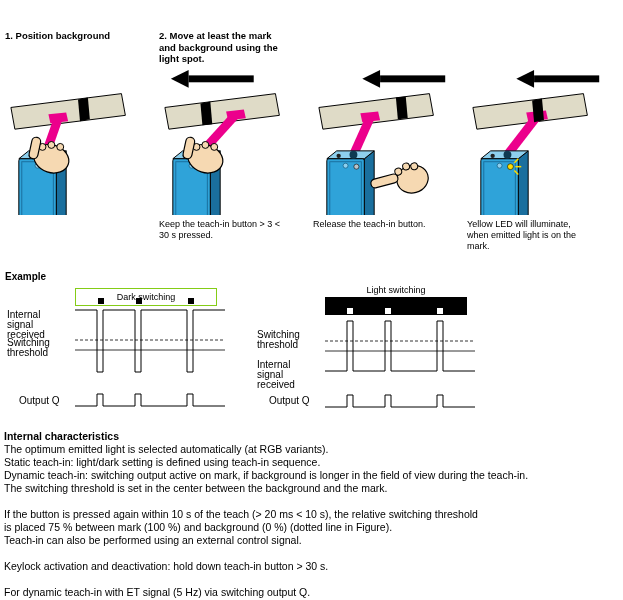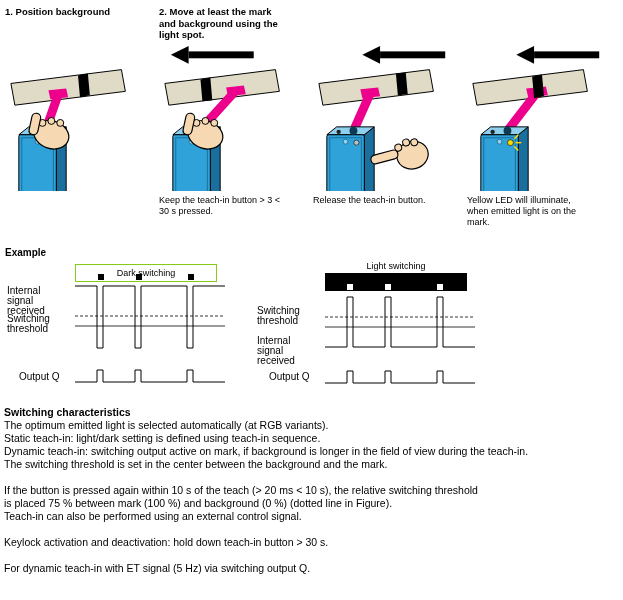--- a/index.html
+++ b/index.html
@@ -2,21 +2,21 @@
 <html><head>
 <meta charset="utf-8">
 <style>
   html,body{margin:0;padding:0;background:#fff;}
   body{font-family:"Liberation Sans", sans-serif;color:#000;}
   .page{position:relative;width:623px;height:600px;background:#fff;overflow:hidden;}
 
   
   .steps{display:flex;padding:6px 0 0 5px;}
   .step{width:154px;flex:0 0 154px;}
-  .step-heading{font-weight:bold;font-size:9.5px;line-height:11.5px;min-height:37px;padding-right:30px;}
+  .step-heading{font-weight:bold;font-size:9.5px;line-height:11.5px;min-height:37px;padding-right:30px;margin-top:24px;}
   .step-fig{width:148px;height:148px;display:block;}
   .step-caption{font-size:9px;line-height:11px;width:126px;min-height:42px;margin-top:4px;}
 
   
   .example-label{font-weight:bold;font-size:10px;margin:10px 0 2px 5px;}
   .diagrams{display:flex;padding-left:5px;}
   .diagram{position:relative;height:132px;}
   .diagram-a{width:250px;}
   .diagram-b{width:300px;}
   .dtitle{position:absolute;left:70px;top:4px;width:142px;height:18px;font-size:9px;line-height:17px;text-align:center;box-sizing:border-box;}
@@ -209,21 +209,21 @@
       <svg class="dsvg" style="left:70px;top:31px" width="160" height="99" viewBox="0 0 160 99">
         <path d="M0,56 H22 V6 H28 V56 H60 V6 H66 V56 H112 V6 H118 V56 H150" fill="none" stroke="#000" stroke-width="1"></path>
         <line x1="0" y1="26" x2="150" y2="26" stroke="#000" stroke-width="0.8" stroke-dasharray="3,2"></line>
         <line x1="0" y1="36" x2="150" y2="36" stroke="#000" stroke-width="0.8"></line>
         <path d="M0,92 H22 V80 H28 V92 H60 V80 H66 V92 H112 V80 H118 V92 H150" fill="none" stroke="#000" stroke-width="1"></path>
       </svg>
     </div>
   </div>
 
   <div class="characteristics">
-    <div class="char-heading">Switching characteristics</div>
+    <div class="char-heading">Internal characteristics</div>
     <div class="bodyline">The optimum emitted light is selected automatically (at RGB variants).</div>
     <div class="bodyline">Static teach-in: light/dark setting is defined using teach-in sequence.</div>
     <div class="bodyline">Dynamic teach-in: switching output active on mark, if background is longer in the field of view during the teach-in.</div>
     <div class="bodyline">The switching threshold is set in the center between the background and the mark.</div>
     <div class="bodyline"></div>
     <div class="bodyline">If the button is pressed again within 10 s of the teach (&gt; 20 ms &lt; 10 s), the relative switching threshold</div>
     <div class="bodyline">is placed 75 % between mark (100 %) and background (0 %) (dotted line in Figure).</div>
     <div class="bodyline">Teach-in can also be performed using an external control signal.</div>
     <div class="bodyline"></div>
     <div class="bodyline">Keylock activation and deactivation: hold down teach-in button &gt; 30 s.</div>

